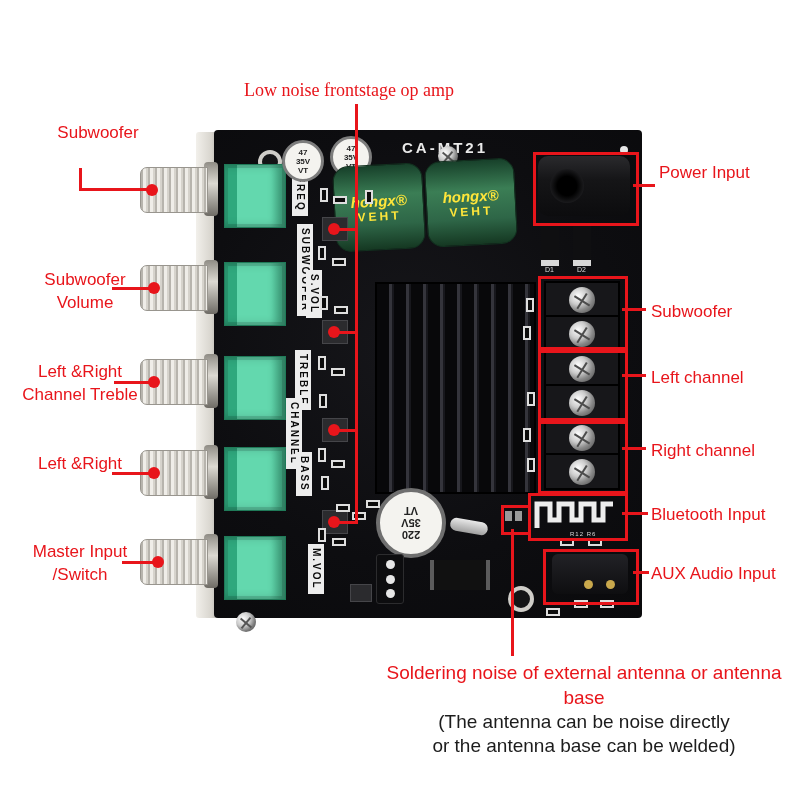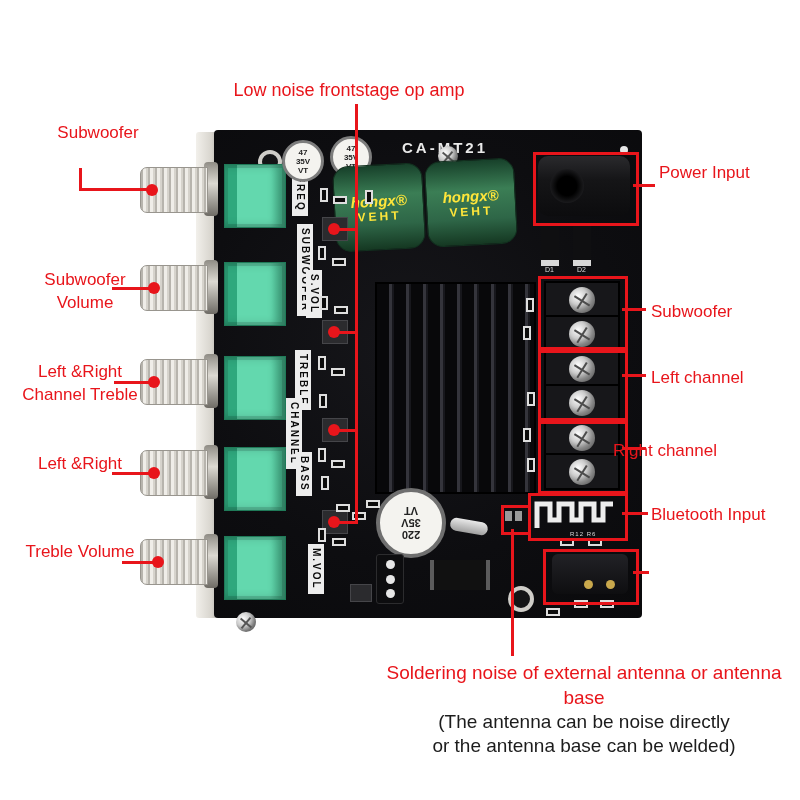--- a/index.html
+++ b/index.html
@@ -228,21 +228,21 @@
   <div class="abs smd h" style="left:336px;top:504px;"></div>
   <div class="abs smd h" style="left:352px;top:512px;"></div>
   <div class="abs smd h" style="left:366px;top:500px;"></div>
   <div class="abs smd h" style="left:560px;top:538px;"></div>
   <div class="abs smd h" style="left:588px;top:538px;"></div>
   <div class="abs smd h" style="left:574px;top:600px;"></div>
   <div class="abs smd h" style="left:600px;top:600px;"></div>
   <div class="abs smd h" style="left:546px;top:608px;"></div>
   <div class="abs smd v" style="left:365px;top:190px;"></div>
 
-  <div class="abs red-t big ctr" style="left:217px;top:79px;width:264px;">Low noise frontstage op amp</div>
+  <div class="abs red-t big ctr" style="left:217px;top:79px;width:264px;font-family:Liberation Serif, serif;">Low noise frontstage op amp</div>
   <div class="abs vline" style="left:355px;top:104px;height:420px;"></div>
   <div class="abs hline" style="left:334px;top:228px;width:24px;"></div>
   <div class="abs hline" style="left:334px;top:331px;width:24px;"></div>
   <div class="abs hline" style="left:334px;top:429px;width:24px;"></div>
   <div class="abs hline" style="left:334px;top:521px;width:24px;"></div>
   <div class="abs dot" style="left:328px;top:223px;"></div>
   <div class="abs dot" style="left:328px;top:326px;"></div>
   <div class="abs dot" style="left:328px;top:424px;"></div>
   <div class="abs dot" style="left:328px;top:516px;"></div>
 
@@ -267,47 +267,49 @@
   <div class="abs hline" style="left:114px;top:381px;width:40px;"></div>
   <div class="abs dot" style="left:148px;top:376px;"></div>
 
   <div class="abs red-t ctr" style="left:0px;top:452px;width:160px;">
     <div>Left &amp;Right</div>
   </div>
   <div class="abs hline" style="left:112px;top:472px;width:42px;"></div>
   <div class="abs dot" style="left:148px;top:467px;"></div>
 
   <div class="abs red-t ctr" style="left:0px;top:540px;width:160px;">
-    <div>Treble Volume</div>
+    <div>Master Input</div>
+    <div>/Switch</div>
   </div>
   <div class="abs hline" style="left:122px;top:561px;width:36px;"></div>
   <div class="abs dot" style="left:152px;top:556px;"></div>
 
   <div class="abs rbox" style="left:533px;top:152px;width:100px;height:68px;"></div>
   <div class="abs hline" style="left:633px;top:184px;width:22px;"></div>
   <div class="abs red-t" style="left:659px;top:160px;width:140px;line-height:26px;">
     <div>Power Input</div>
   </div>
 
   <div class="abs rbox" style="left:538px;top:276px;width:84px;height:71px;"></div>
   <div class="abs rbox" style="left:538px;top:347px;width:84px;height:71px;"></div>
   <div class="abs rbox" style="left:538px;top:418px;width:84px;height:70px;"></div>
   <div class="abs hline" style="left:622px;top:308px;width:24px;"></div>
   <div class="abs hline" style="left:622px;top:374px;width:24px;"></div>
   <div class="abs hline" style="left:622px;top:447px;width:24px;"></div>
   <div class="abs red-t" style="left:651px;top:300px;">Subwoofer</div>
   <div class="abs red-t" style="left:651px;top:366px;">Left channel</div>
-  <div class="abs red-t" style="left:613px;top:439px;">Right channel</div>
+  <div class="abs red-t" style="left:651px;top:439px;">Right channel</div>
 
   <div class="abs rbox" style="left:528px;top:493px;width:94px;height:42px;"></div>
   <div class="abs hline" style="left:622px;top:512px;width:26px;"></div>
   <div class="abs red-t" style="left:651px;top:503px;">Bluetooth Input</div>
 
   <div class="abs rbox" style="left:543px;top:549px;width:90px;height:50px;"></div>
   <div class="abs hline" style="left:633px;top:571px;width:16px;"></div>
+  <div class="abs red-t" style="left:651px;top:562px;">AUX Audio Input</div>
 
   <div class="abs rbox" style="left:501px;top:505px;width:24px;height:24px;"></div>
   <div class="abs vline" style="left:511px;top:529px;height:127px;"></div>
   <div class="abs ctr" style="left:372px;top:660px;width:424px;">
     <div class="red-t big" style="font-size:19px;line-height:25px;">Soldering noise of external antenna or antenna base</div>
     <div class="blk-t">(The antenna can be noise directly</div>
     <div class="blk-t">or the antenna base can be welded)</div>
   </div>
 
 </div>

